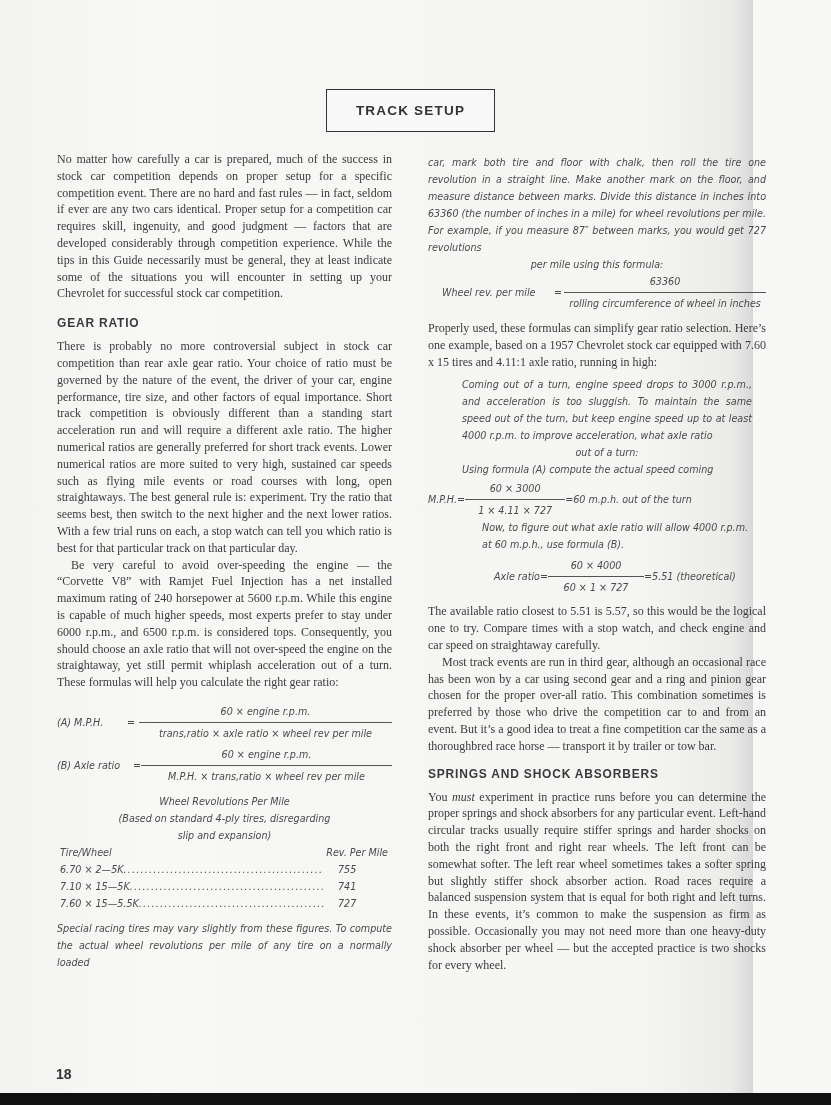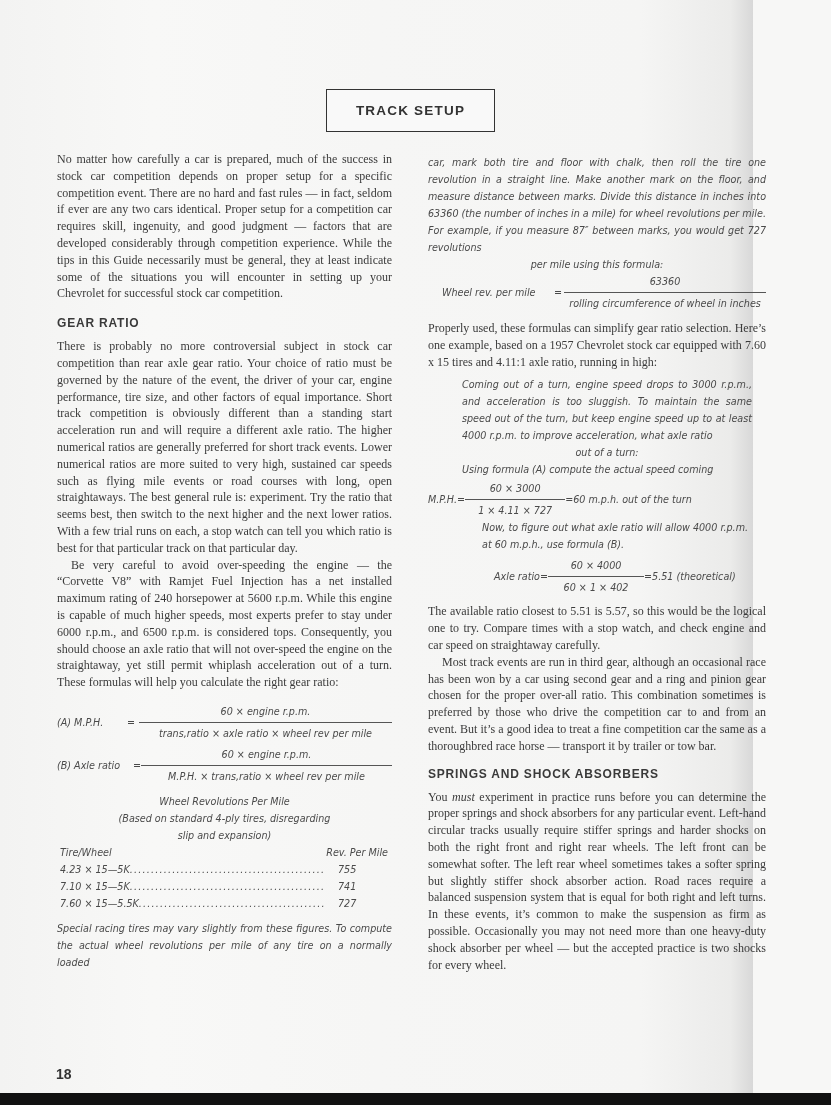--- a/index.html
+++ b/index.html
@@ -95,21 +95,21 @@
     <div class="ital center">(Based on standard 4-ply tires, disregarding</div>
     <div class="ital center">slip and expansion)</div>
 
     <div class="ital" style="padding-left:3px; padding-right:4px;">
       <div class="tbl-row">
         <span class="tire">Tire/Wheel</span>
         <span style="flex:1;"></span>
         <span>Rev. Per Mile</span>
       </div>
       <div class="tbl-row">
-        <span class="tire">4.23 × 15—5K</span>
+        <span class="tire">6.70 × 2—5K</span>
         <span class="dots">................................................................</span>
         <span class="rev">755</span>
       </div>
       <div class="tbl-row">
         <span class="tire">7.10 × 15—5K</span>
         <span class="dots">................................................................</span>
         <span class="rev">741</span>
       </div>
       <div class="tbl-row">
         <span class="tire">7.60 × 15—5.5K</span>
@@ -152,21 +152,21 @@
       <span>=60 m.p.h. out of the turn</span>
     </div>
 
     <div class="ital" style="margin-left:54px; margin-right:6px;">Now, to figure out what axle ratio will allow 4000 r.p.m. at 60 m.p.h., use formula (B).</div>
 
     <div class="ital" style="display:flex; align-items:center; margin-left:66px; margin-top:4px;">
       <span>Axle ratio</span>
       <span>=</span>
       <span class="frac" style="width:96px;">
         <span class="num">60 × 4000</span>
-        <span class="den" style="align-self:stretch; text-align:center;">60 × 1 × 402</span>
+        <span class="den" style="align-self:stretch; text-align:center;">60 × 1 × 727</span>
       </span>
       <span>=5.51 (theoretical)</span>
     </div>
 
     <p class="body" style="margin-top:7px;">The available ratio closest to 5.51 is 5.57, so this would be the logical one to try. Compare times with a stop watch, and check engine and car speed on straightaway carefully.</p>
     <p class="body indent">Most track events are run in third gear, although an occasional race has been won by a car using second gear and a ring and pinion gear chosen for the proper over-all ratio. This combination sometimes is preferred by those who drive the competition car to and from an event. But it’s a good idea to treat a fine competition car the same as a thoroughbred race horse — transport it by trailer or tow bar.</p>
 
     <h3 class="sub" style="margin-top:12px;">SPRINGS AND SHOCK ABSORBERS</h3>
 
     <p class="body" style="margin-top:8px;"><span>You </span><em>must</em><span> experiment in practice runs before you can determine the proper springs and shock absorbers for any particular event. Left-hand circular tracks usually require stiffer springs and harder shocks on both the right front and right rear wheels. The left front can be somewhat softer. The left rear wheel sometimes takes a softer spring but slightly stiffer shock absorber action. Road races require a balanced suspension system that is equal for both right and left turns. In these events, it’s common to make the suspension as firm as possible. Occasionally you may not need more than one heavy-duty shock absorber per wheel — but the accepted practice is two shocks for every wheel.</span></p>

